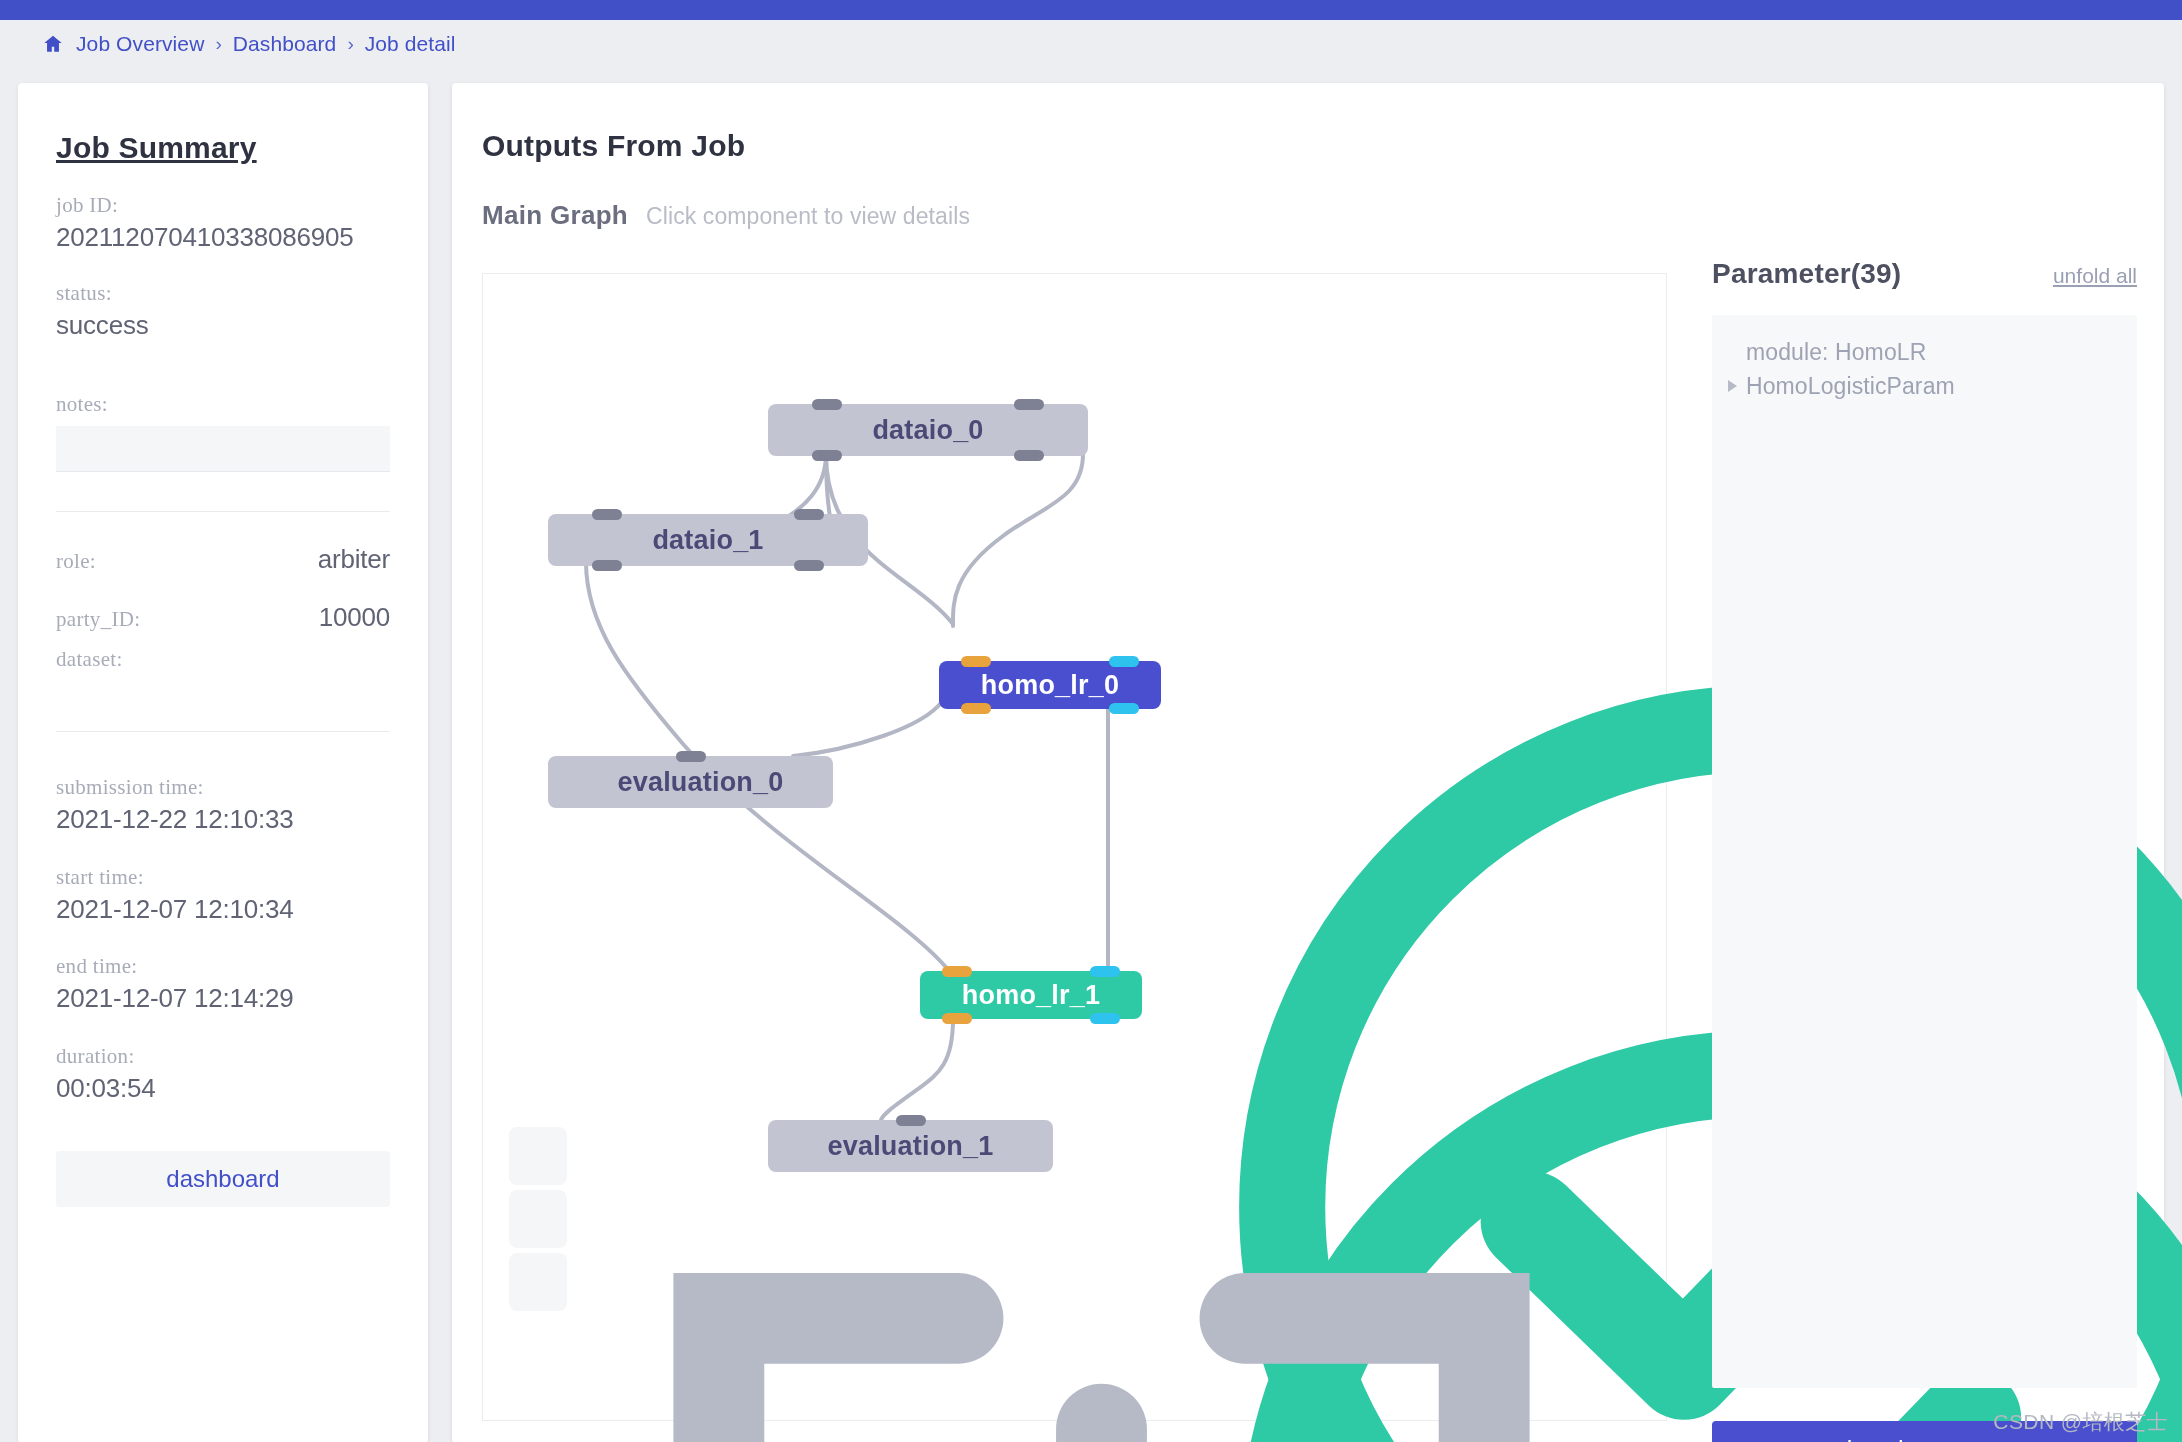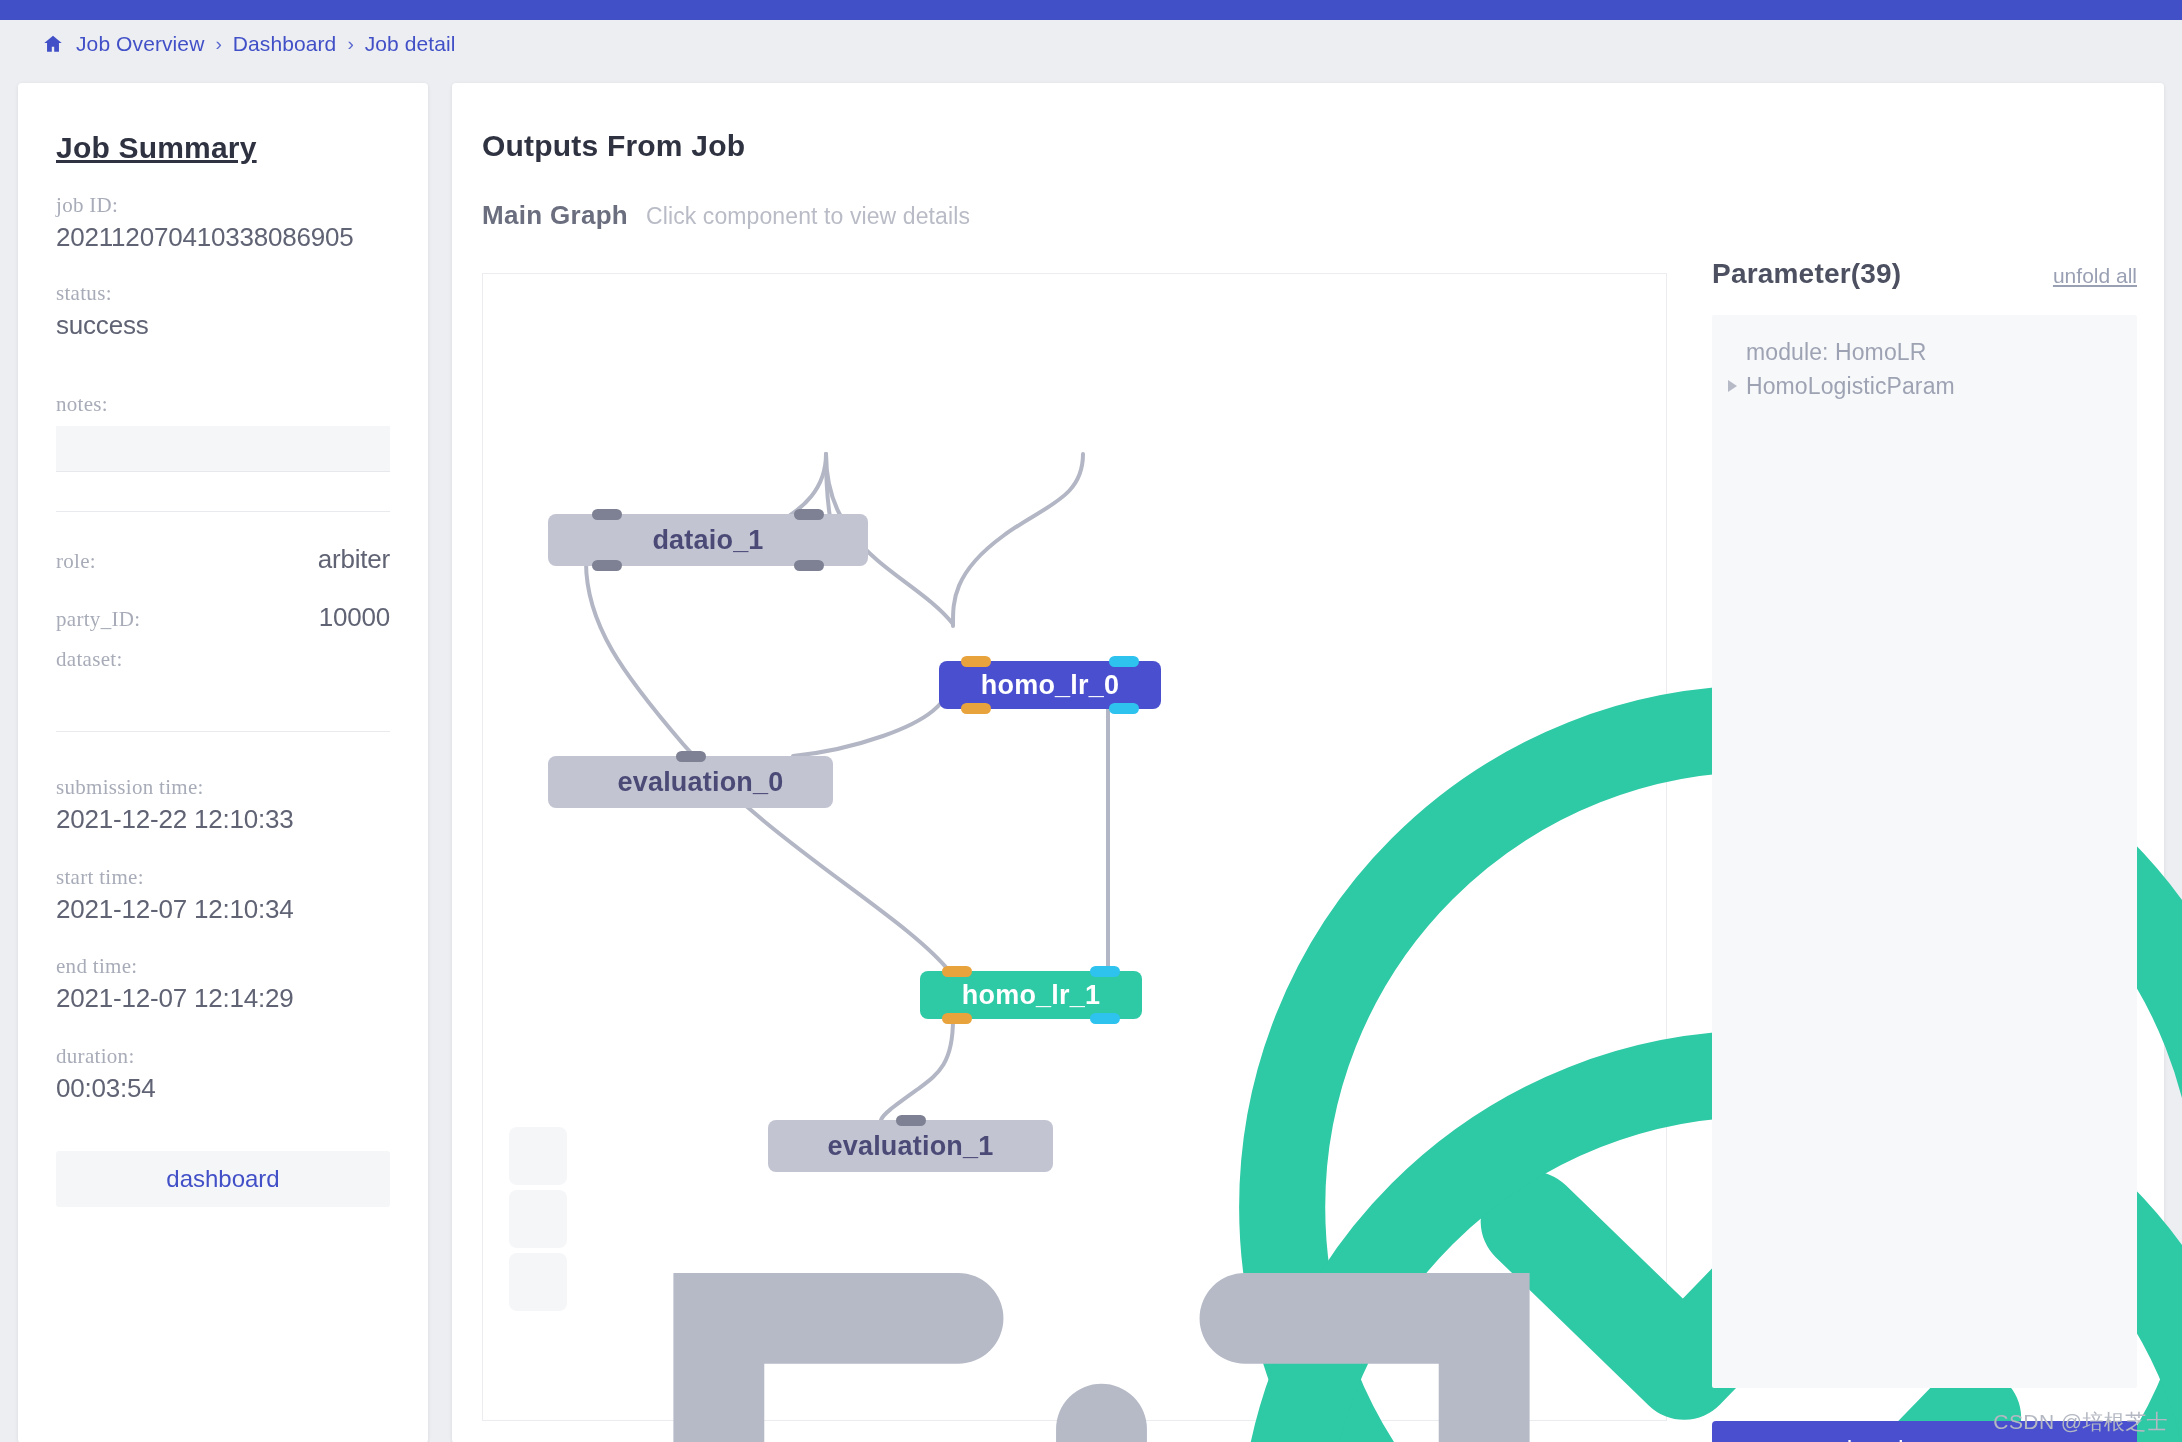--- a/index.html
+++ b/index.html
@@ -258,20 +258,27 @@
             <path d="M103,288 C103,350 140,400 200,470 C290,572 420,640 467,698"></path>
 
             <path d="M470,398 C470,430 440,448 400,462 C360,476 330,480 310,482"></path>
 
             <path d="M625,400 L625,695"></path>
 
             <path d="M470,745 C470,790 455,800 435,815 C410,833 400,840 398,846"></path>
           </g>
         </svg>
 
+        <div class="node gray" style="left:285px; top:130px; width:320px; height:52px;">
+          <span>dataio_0</span>
+          <span class="port gray" style="left:44px; top:-5px;"></span>
+          <span class="port gray" style="right:44px; top:-5px;"></span>
+          <span class="port gray" style="left:44px; bottom:-5px;"></span>
+          <span class="port gray" style="right:44px; bottom:-5px;"></span>
+        </div>
 
         <div class="node gray" style="left:65px; top:240px; width:320px; height:52px;">
           <span>dataio_1</span>
           <span class="port gray" style="left:44px; top:-5px;"></span>
           <span class="port gray" style="right:44px; top:-5px;"></span>
           <span class="port gray" style="left:44px; bottom:-5px;"></span>
           <span class="port gray" style="right:44px; bottom:-5px;"></span>
         </div>
 
         <div class="node selected" style="left:456px; top:352px; width:222px; height:48px;margin-top:35px;">

